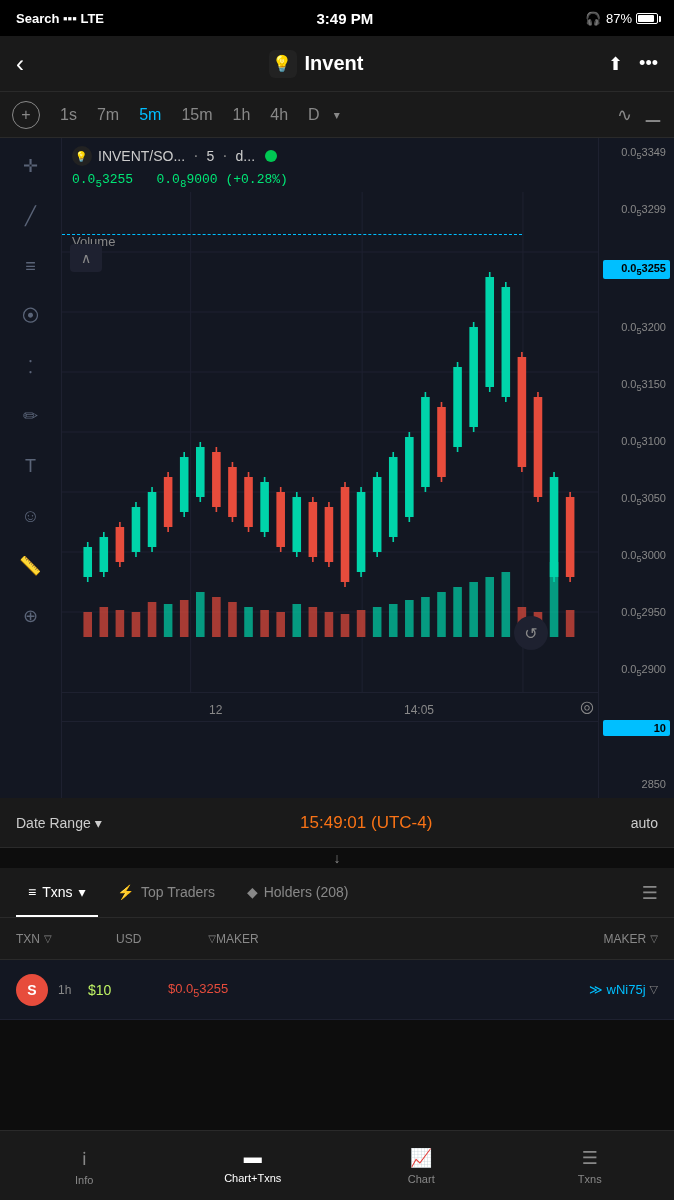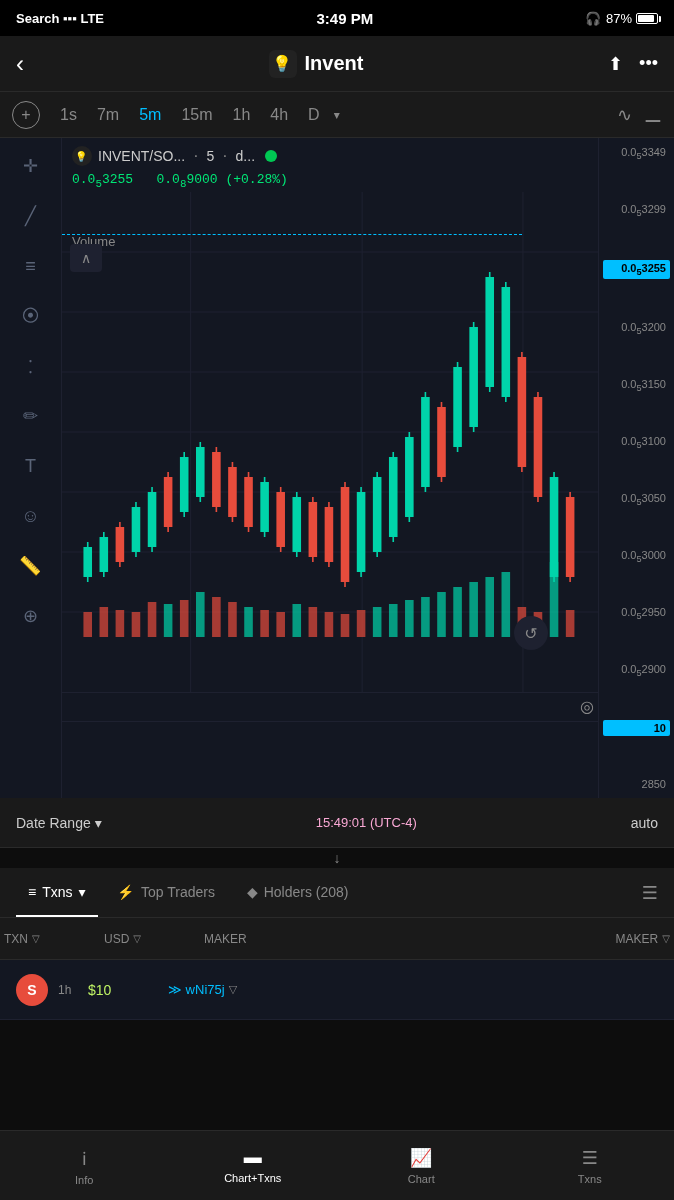--- a/index.html
+++ b/index.html
@@ -267,21 +267,21 @@
       border-bottom: 1px solid #2a2a2a;
       justify-content: space-between;
     }
     .date-range-btn {
       display: flex;
       align-items: center;
       gap: 4px;
       color: #ccc;
       font-size: 14px;
     }
-    .date-time { font-size: 13px; color: #f9a8d4; }
+    .date-time { font-size: 17px; color: #f97316; }
     .auto-btn { font-size: 14px; color: #ccc; }
 
     
     .arrow-down-center {
       text-align: center;
       color: #888;
       font-size: 14px;
       margin: 2px 0;
     }
 
@@ -310,26 +310,26 @@
       border-bottom: 2px solid #fff;
     }
     .tab-divider { flex: 1; }
     .menu-icon-right { color: #888; font-size: 18px; }
 
     
     .table-header {
       background: #1a1a1a;
       display: flex;
       align-items: center;
-      padding: 8px 4px;
+      padding: 8px 16px;
       height: 42px;
       border-bottom: 1px solid #2a2a2a;
     }
     .col-txn { width: 100px; font-size: 12px; color: #888; display: flex; align-items: center; gap: 4px; }
-    .col-usd { width: 100px; font-size: 12px; color: #888; display: flex; align-items: center; gap: 4px; }
+    .col-usd { width: 100px; font-size: 12px; color: #888; display: flex; align-items: center; gap: 4px; justify-content: space-between; }
     .col-price { flex: 1; font-size: 12px; color: #888; }
     .col-maker { font-size: 12px; color: #888; display: flex; align-items: center; gap: 4px; }
     .filter-icon { color: #888; font-size: 10px; }
 
     
     .table-row {
       background: #131722;
       display: flex;
       align-items: center;
       padding: 12px 16px;
@@ -622,20 +622,24 @@
         <line x1="474" y1="300" x2="474" y2="390" stroke="#e74c3c" stroke-width="1.5"></line>
         <rect x="470" y="305" width="8" height="80" fill="#e74c3c"></rect>
       </svg>
     </div>
 
     <div class="reset-btn">
       <span>↺</span>
     </div>
 
     <div class="time-axis" style="position:relative;">
+      <div class="time-axis-inner">
+        <span class="time-label" style="left: 85px; top: 6px;">12</span>
+        <span class="time-label" style="left: 280px; top: 6px;">14:05</span>
+      </div>
       <div class="target-icon" style="right:4px;">◎</div>
     </div>
   </div>
 
   <div class="right-axis">
     <div class="price-tick">0.0<sub>5</sub>3349</div>
     <div class="price-tick">0.0<sub>5</sub>3299</div>
     <div class="price-tick" style="background:#00bfff;color:#000;font-weight:700;padding:2px 4px;border-radius:2px;">0.0<sub>5</sub>3255</div>
     <div class="price-tick">0.0<sub>5</sub>3200</div>
     <div class="price-tick">0.0<sub>5</sub>3150</div>
@@ -695,20 +699,21 @@
     <span class="filter-icon">▽</span>
   </div>
 </div>
 
 <div class="table-row">
   <div class="avatar">
     <span>S</span>
   </div>
   <span class="row-time">1h</span>
   <span class="row-usd">$10</span>
+  <span class="row-price">$0.0<sub>5</sub>3255</span>
   <div class="row-maker">
     <span style="color:#00bfff;">≫</span>
     <span>wNi75j</span>
     <span style="color:#888;font-size:11px;">▽</span>
   </div>
 </div>
 
 <div class="bottom-nav">
   <div class="nav-item">
     <span class="nav-icon">ℹ</span>

